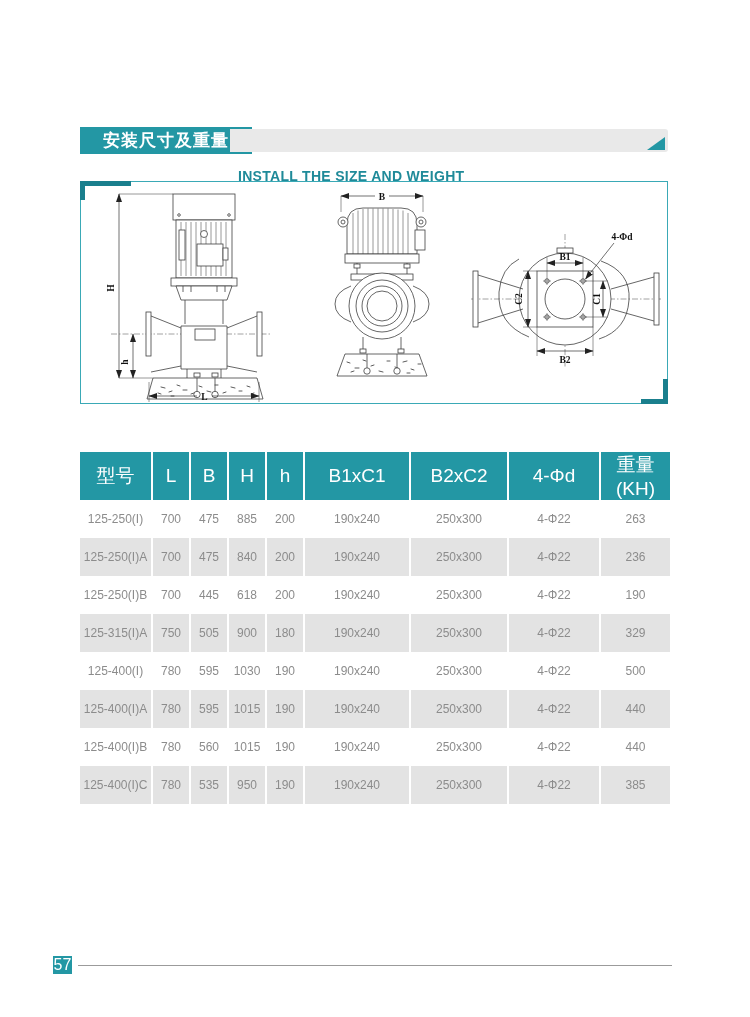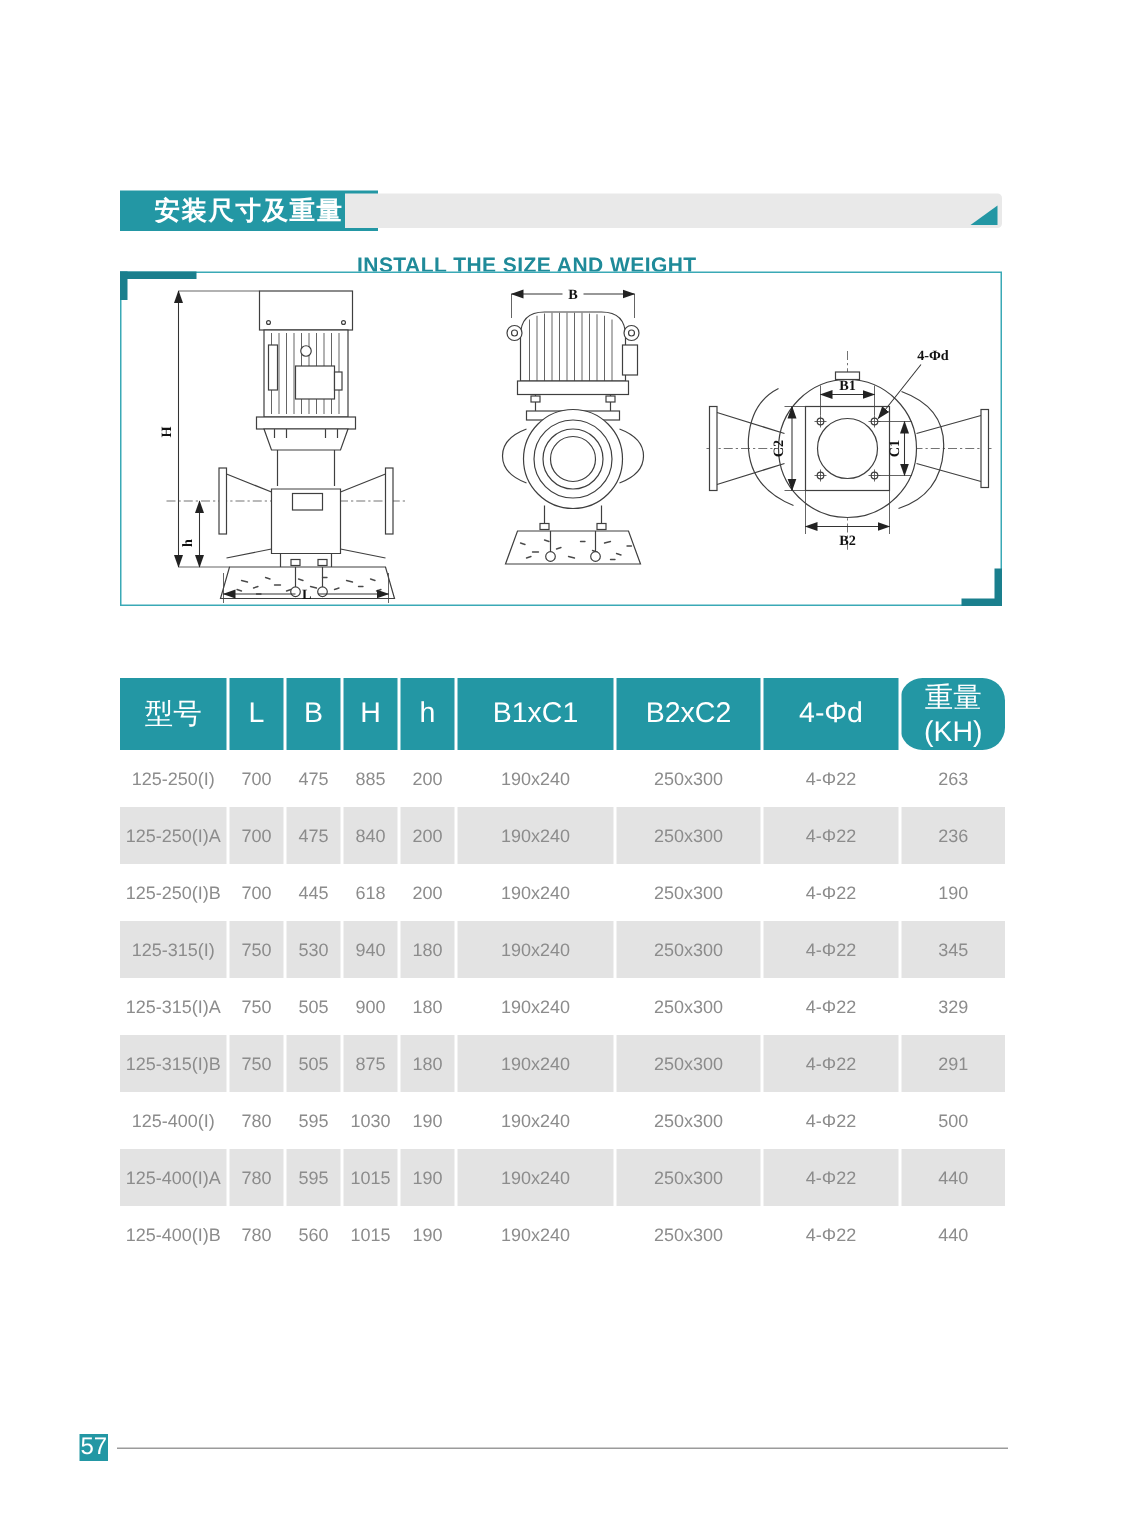--- a/index.html
+++ b/index.html
@@ -44,21 +44,21 @@
   svg .dlabel{font-family:"Liberation Serif",serif;font-weight:bold;font-size:9.5px;fill:#111;}
   
   .spec-table{
     position:absolute;left:80px;top:452px;width:590px;border-collapse:collapse;
     table-layout:fixed;
   }
   .spec-table th{
     background:#2397a4;color:#fff;font-size:19px;font-weight:500;height:36px;
     text-align:center;vertical-align:middle;border-right:2px solid #fff;padding:0;
   }
-  .spec-table th:last-child{border-right:none;border-radius:15px;}
+  .spec-table th:last-child{border-right:none;}
   .spec-table td{
     height:38px;font-size:12px;color:#8c8c8c;text-align:center;vertical-align:middle;
     border-right:2px solid #fff;padding:0;
   }
   .spec-table td:last-child{border-right:none;}
   .spec-table tbody tr:nth-child(even){background:#e3e3e3;}
   .spec-table tbody tr:nth-child(odd){background:#ffffff;}
   
   .page-badge{
     position:absolute;left:53px;top:956px;width:19px;height:18px;background:#2397a4;
@@ -264,53 +264,31 @@
         <td>700</td>
         <td>445</td>
         <td>618</td>
         <td>200</td>
         <td>190x240</td>
         <td>250x300</td>
         <td>4-Φ22</td>
         <td>190</td>
       </tr>
       <tr>
-        <td>125-315(I)</td>
-        <td>750</td>
-        <td>530</td>
-        <td>940</td>
-        <td>180</td>
-        <td>190x240</td>
-        <td>250x300</td>
-        <td>4-Φ22</td>
-        <td>345</td>
-      </tr>
-      <tr>
         <td>125-315(I)A</td>
         <td>750</td>
         <td>505</td>
         <td>900</td>
         <td>180</td>
         <td>190x240</td>
         <td>250x300</td>
         <td>4-Φ22</td>
         <td>329</td>
       </tr>
       <tr>
-        <td>125-315(I)B</td>
-        <td>750</td>
-        <td>505</td>
-        <td>875</td>
-        <td>180</td>
-        <td>190x240</td>
-        <td>250x300</td>
-        <td>4-Φ22</td>
-        <td>291</td>
-      </tr>
-      <tr>
         <td>125-400(I)</td>
         <td>780</td>
         <td>595</td>
         <td>1030</td>
         <td>190</td>
         <td>190x240</td>
         <td>250x300</td>
         <td>4-Φ22</td>
         <td>500</td>
       </tr>
@@ -329,17 +307,28 @@
         <td>125-400(I)B</td>
         <td>780</td>
         <td>560</td>
         <td>1015</td>
         <td>190</td>
         <td>190x240</td>
         <td>250x300</td>
         <td>4-Φ22</td>
         <td>440</td>
       </tr>
+      <tr>
+        <td>125-400(I)C</td>
+        <td>780</td>
+        <td>535</td>
+        <td>950</td>
+        <td>190</td>
+        <td>190x240</td>
+        <td>250x300</td>
+        <td>4-Φ22</td>
+        <td>385</td>
+      </tr>
     </tbody>
 </table>
 
 <div class="page-badge">57</div>
 <div class="footer-line"></div>
 
 </body></html>

